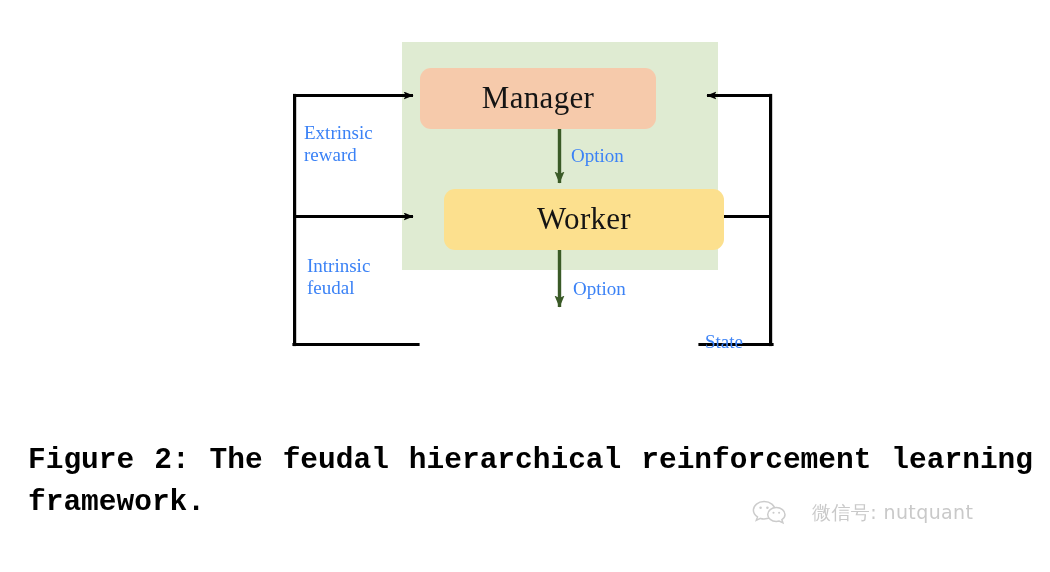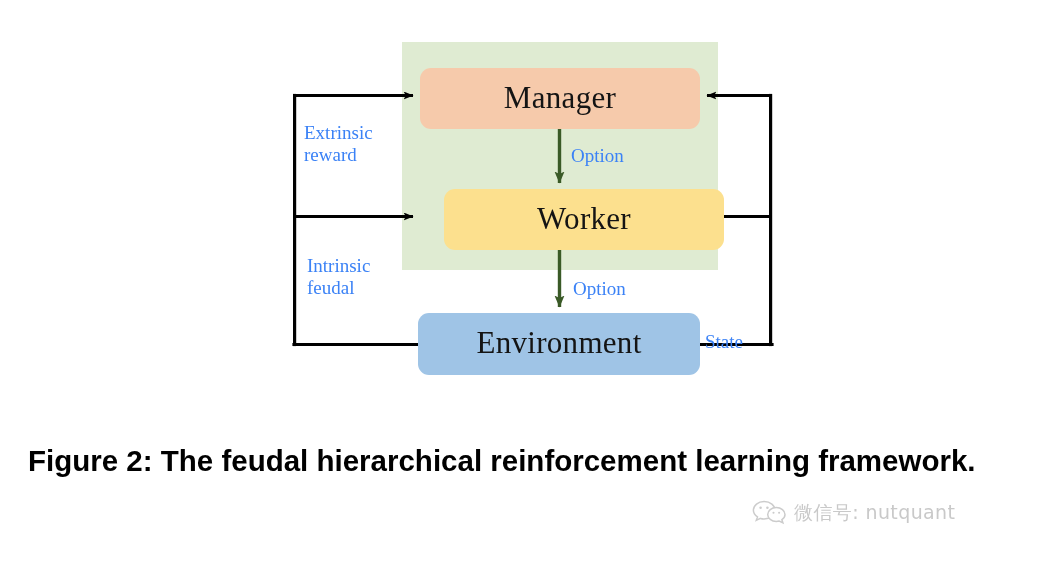--- a/index.html
+++ b/index.html
@@ -62,21 +62,21 @@
   }
   .node-label {
     display: block;
     line-height: 1;
     padding-bottom: 3px;
   }
 
   #node-manager {
     left: 420px;
     top: 68px;
-    width: 280px;
+    width: 236px;
     height: 61px;
     background: #f6caab;
     font-size: 31px;
   }
   #node-worker {
     left: 420px;
     top: 189px;
     width: 280px;
     height: 61px;
     background: #fce08e;
@@ -106,37 +106,37 @@
   #label-option    { left: 571px; top: 145px; }
   #label-action    { left: 573px; top: 278px; }
   #label-state     { left: 705px; top: 311px; margin-top: 20px; }
 
   
   #caption {
     position: absolute;
     left: 28px;
     top: 440px;
     width: 1005px;
-    font-family: Liberation Sans, sans-serif;
+    font-family: Liberation Mono, monospace;
     font-weight: 700;
     font-size: 29.5px;
     line-height: 1.42;
     color: #000000;
     text-align: justify;
     text-align-last: left;
   }
 
   
   #watermark {
     position: absolute;
     left: 752px;
     top: 500px;
     display: flex;
     align-items: center;
-    gap: 6px;
+    gap: 24px;
     color: #c9c9c9;
     user-select: none;
   }
   #watermark-text {
     font-family: "DejaVu Sans", "Liberation Sans", sans-serif;
     font-size: 19px;
     color: #c9c9c9;
     letter-spacing: 0.4px;
     white-space: nowrap;
   }
@@ -184,23 +184,20 @@
     </svg>
 
     <div class="node" id="node-manager">
       <span class="node-label">Manager</span>
     </div>
 
     <div class="node" id="node-worker">
       <span class="node-label">Worker</span>
     </div>
 
-    <div class="node" id="node-environment">
-      <span class="node-label">Environment</span>
-    </div>
 
     <div class="edge-label" id="label-extrinsic">Extrinsic
 reward</div>
     <div class="edge-label" id="label-intrinsic">Intrinsic
 feudal</div>
     <div class="edge-label" id="label-option">Option</div>
     <div class="edge-label" id="label-action">Option</div>
     <div class="edge-label" id="label-state">State</div>
 
   </div>

